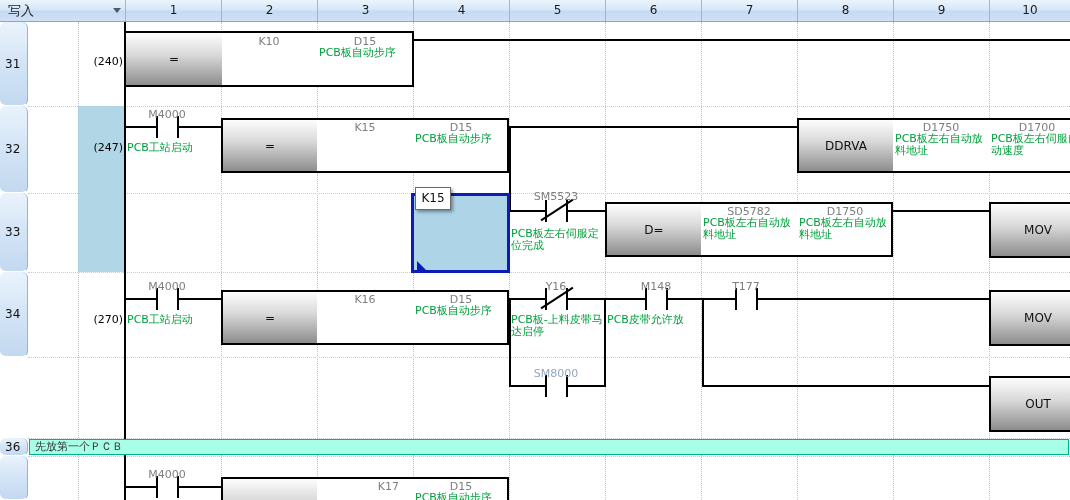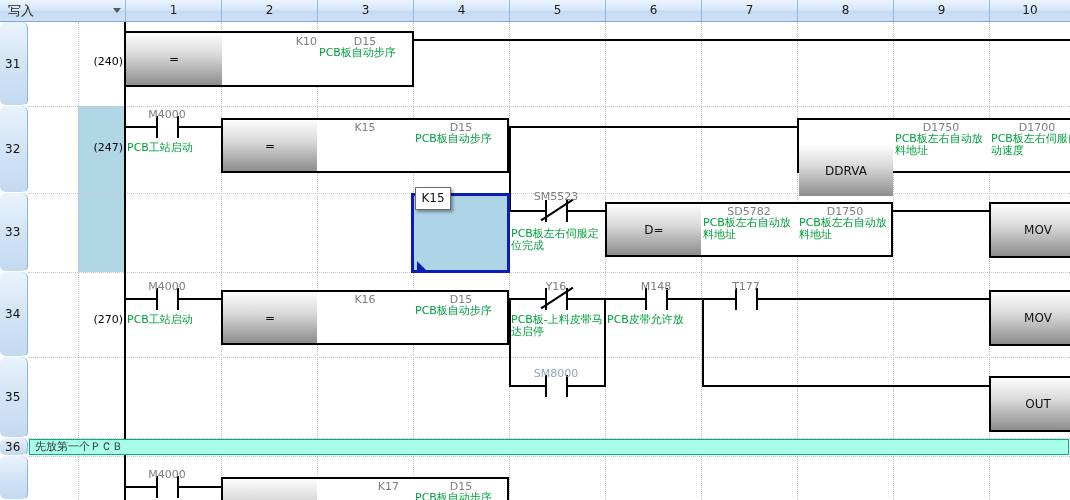--- a/index.html
+++ b/index.html
@@ -76,23 +76,20 @@
       <span>31</span>
     </div>
   <div class="rowhdr" style="top:106px;height:87px;">
       <span>32</span>
     </div>
   <div class="rowhdr" style="top:193px;height:79px;">
       <span>33</span>
     </div>
   <div class="rowhdr" style="top:272px;height:85px;">
       <span>34</span>
-    </div>
-  <div class="rowhdr" style="top:357px;height:81px;">
-      <span>35</span>
     </div>
   <div class="rowhdr" style="top:438px;height:18px;padding-left:25px;">
       <span>36</span>
     </div>
   <div class="rowhdr" style="top:456px;height:44px;"></div>
 
   <div class="highlight"></div>
 
   <div class="gridv" style="left:78px;"></div>
   <div class="gridv" style="left:221px;"></div>
@@ -110,42 +107,42 @@
   <div class="gridh" style="top:357px;"></div>
   <div class="gridh" style="top:438px;"></div>
   <div class="gridh" style="top:456px;"></div>
 
   <div class="vl" style="left:124px;top:22px;height:478px;"></div>
 
   <div class="stepno" style="left:78px;top:55px;">(240)</div>
   <div class="blk" style="left:124px;top:31px;width:290px;height:56px;">
     <div class="grad" style="left:0px;top:0px;width:96px;height:52px;">=</div>
   </div>
-  <div class="opname" style="left:221px;top:35px;text-align:right;">K10</div>
+  <div class="opname" style="left:221px;top:35px;">K10</div>
   <div class="opname" style="left:317px;top:35px;">D15</div>
   <div class="cmt" style="left:319px;top:47px;width:94px;">PCB板自动步序</div>
   <div class="hl" style="left:414px;top:39px;width:656px;"></div>
 
   <div class="stepno" style="left:78px;top:141px;">(247)</div>
   <div class="hl" style="left:126px;top:126px;width:30px;"></div>
   <div class="cbar" style="left:156px;top:116px;"></div>
   <div class="cbar" style="left:177px;top:116px;"></div>
   <div class="hl" style="left:179px;top:126px;width:42px;"></div>
   <div class="dev" style="left:117px;top:108px;width:100px;">M4000</div>
   <div class="cmt" style="left:127px;top:142px;white-space:nowrap;">PCB工站启动</div>
   <div class="blk" style="left:221px;top:118px;width:288px;height:55px;">
     <div class="grad" style="left:0px;top:0px;width:94px;height:51px;">=</div>
   </div>
   <div class="opname" style="left:317px;top:121px;">K15</div>
   <div class="opname" style="left:413px;top:121px;">D15</div>
   <div class="cmt" style="left:415px;top:133px;width:94px;">PCB板自动步序</div>
   <div class="hl" style="left:509px;top:126px;width:288px;"></div>
   <div class="vl" style="left:509px;top:126px;height:86px;"></div>
   <div class="blk" style="left:797px;top:118px;width:288px;height:55px;">
-    <div class="grad" style="left:0px;top:0px;width:94px;height:51px;margin-top:25px;">DDRVA</div>
+    <div class="grad" style="left:0px;top:0px;width:94px;height:51px;">DDRVA</div>
   </div>
   <div class="opname" style="left:893px;top:121px;">D1750</div>
   <div class="cmt" style="left:895px;top:133px;width:88px;">PCB板左右自动放料地址</div>
   <div class="opname" style="left:989px;top:121px;">D1700</div>
   <div class="cmt" style="left:991px;top:133px;width:90px;">PCB板左右伺服自动速度</div>
 
   <div class="selcell"></div>
   <div class="seltri"></div>
   <div class="hl" style="left:511px;top:210px;width:34px;"></div>
   <div class="cbar" style="left:545px;top:200px;"></div>

